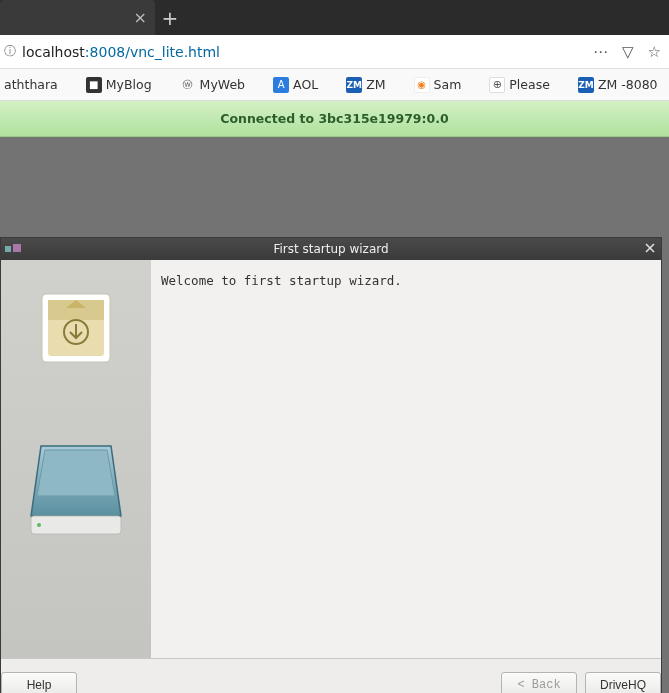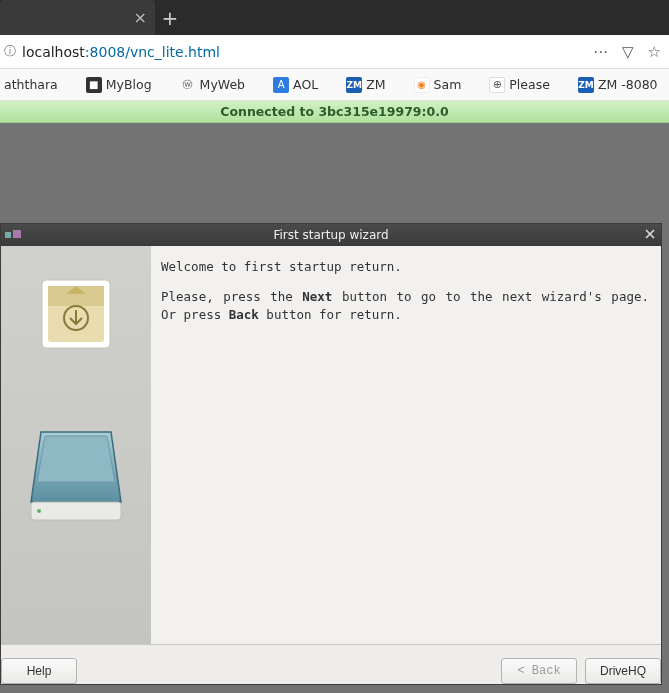--- a/index.html
+++ b/index.html
@@ -110,21 +110,21 @@
   }
   .bm-dark { background: #333; }
   .bm-aol { background: #2d7de0; }
   .bm-zm  { background: #1a5fb4; font-weight: bold; font-size: 9px; }
   .bm-sam { background: #fff; color:#f08020; border:1px solid #eee; }
   .bm-globe { background:#fff; color:#555; border:1px solid #ddd; font-size:11px; }
   .bm-blogger { background:#f57c00; }
 
   
   .connected-banner {
-    height: 22px;
+    height: 36px;
     background: linear-gradient(#d3f0c4, #b0e29e);
     color: #2c5e2c;
     font-weight: bold;
     font-size: 12.5px;
     display: flex;
     align-items: center;
     justify-content: center;
     border-bottom: 1px solid #95c985;
   }
 
@@ -332,24 +332,21 @@
             </defs>
             <polygon points="20,20 90,20 100,90 10,90" fill="url(#g1)" stroke="#3a6c7c" stroke-width="1.5"></polygon>
             <polygon points="24,24 86,24 94,70 16,70" fill="#8fb8c5" stroke="#6a9aa9"></polygon>
             <rect x="10" y="90" width="90" height="18" rx="3" fill="#e9e9e7" stroke="#bcbcb8"></rect>
             <circle cx="18" cy="99" r="2" fill="#5fb85f"></circle>
           </svg>
         </div>
       </div>
 
       <div class="wizard-content">
-        <p>Welcome to first startup return.</p>
-        <p>
-          <span>Please, press the </span><b>Next</b><span> button to go to the next wizard's page. Or press </span><b>Back</b><span> button for return.</span>
-        </p>
+        <p>Welcome to first startup wizard.</p>
       </div>
     </div>
 
     <div class="wizard-footer">
       <button class="wbtn">Help</button>
       <div class="spacer"></div>
       <button class="wbtn" disabled="">&lt; Back</button>
       <button class="wbtn">DriveHQ</button>
     </div>
   </div>

